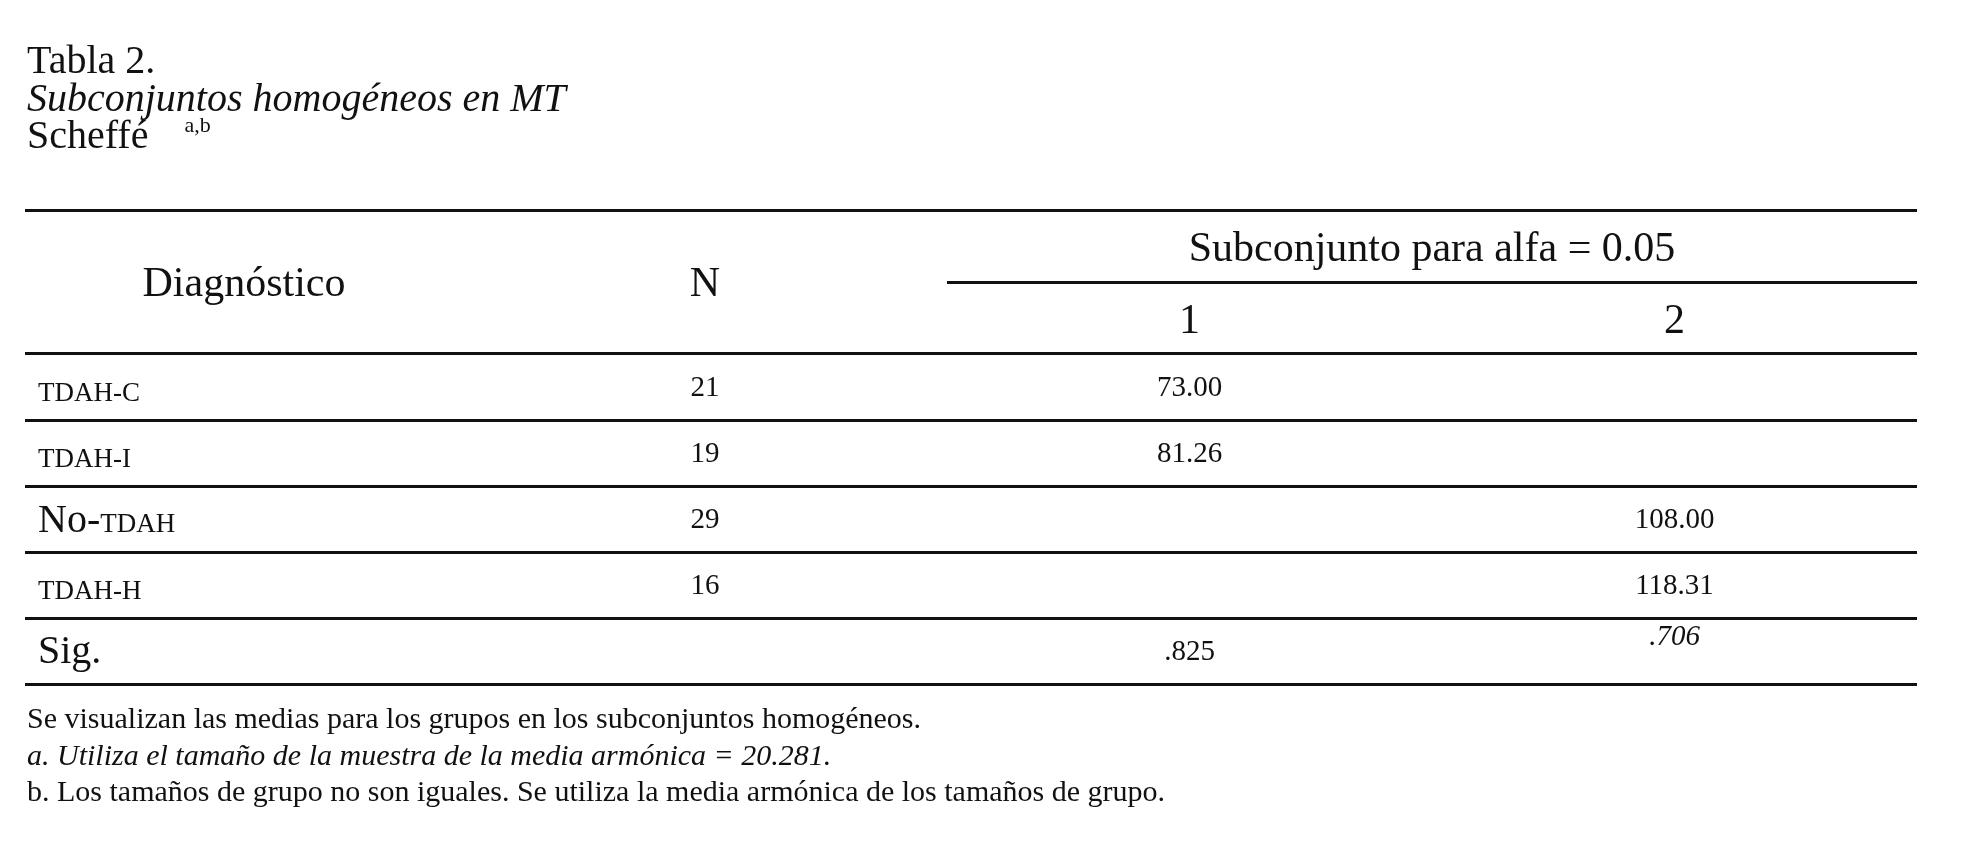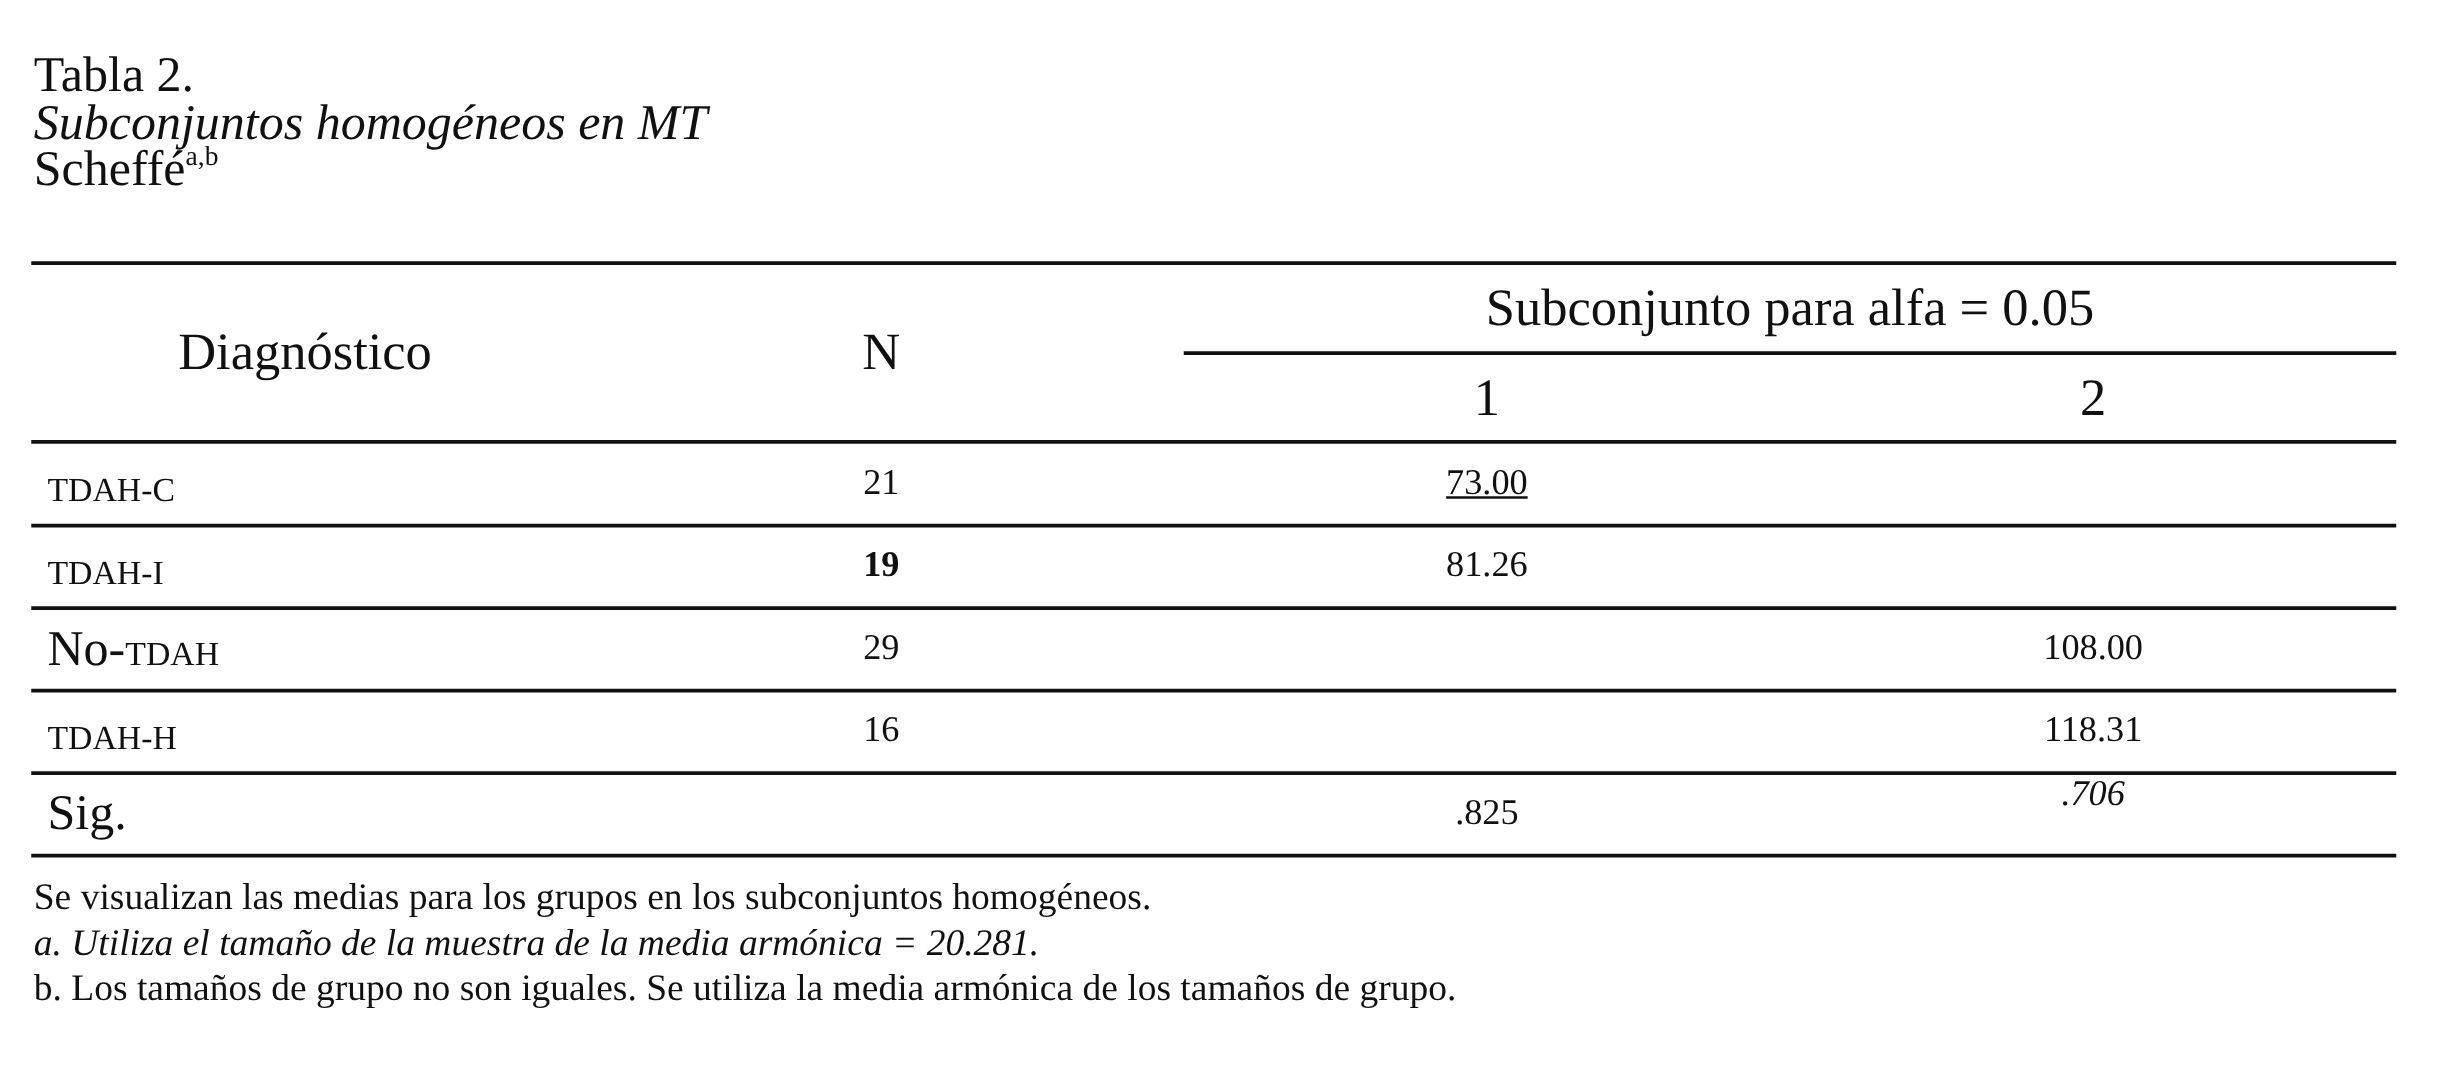--- a/index.html
+++ b/index.html
@@ -3,21 +3,21 @@
 <meta charset="utf-8">
 <style>
   html, body { margin:0; padding:0; background:#ffffff; }
   body { width:1961px; height:853px; position:relative; overflow:hidden;
          font-family:"Liberation Serif", "DejaVu Serif", serif; color:#111111; }
   .abs { position:absolute; white-space:nowrap; }
   .title-line { left:27px; font-size:40px; line-height:40px; }
   .t1 { top:40px; }
   .t2 { top:78px; font-style:italic; }
   .t3 { top:115px; }
-  .sup { font-size:22px; position:relative; top:-16px; }
+  .sup { font-size:22px; position:relative; top:-16px;margin-left:36px; }
   .rule { position:absolute; height:3px; background:#111111; }
   .cell { position:absolute; font-size:29px; line-height:40px; text-align:center; white-space:nowrap; }
   .hdr { font-size:42px; line-height:33px; }
   .lbl { position:absolute; left:38px; white-space:nowrap; line-height:40px; }
   .sc { font-size:27px; }
   .big { font-size:40px; }
   .fn { left:27px; font-size:30px; line-height:30px; }
 </style>
 </head>
 <body>
@@ -39,27 +39,27 @@
 
   <div class="cell hdr" style="left:25px; width:438px; top:266px;">Diagnóstico</div>
   <div class="cell hdr" style="left:463px; width:484px; top:266px;">N</div>
   <div class="cell hdr" style="left:947px; width:970px; top:231px;">Subconjunto para alfa = 0.05</div>
   <div class="cell hdr" style="left:947px; width:485px; top:303px;">1</div>
   <div class="cell hdr" style="left:1432px; width:485px; top:303px;">2</div>
 
   <div>
     <div class="lbl" style="top:368px;"><span class="big"></span><span class="sc">TDAH-C</span></div>
     <div class="cell" style="left:463px; width:484px; top:366px;">21</div>
-    <div class="cell" style="left:947px; width:485px; top:366px;text-decoration:underline;">73.00</div>
+    <div class="cell" style="left:947px; width:485px; top:366px;">73.00</div>
     <div class="cell" style="left:1432px; width:485px; top:366px;"></div>
   </div>
 
   <div>
     <div class="lbl" style="top:434px;"><span class="big"></span><span class="sc">TDAH-I</span></div>
-    <div class="cell" style="left:463px; width:484px; top:432px;font-weight:bold;">19</div>
+    <div class="cell" style="left:463px; width:484px; top:432px;">19</div>
     <div class="cell" style="left:947px; width:485px; top:432px;">81.26</div>
     <div class="cell" style="left:1432px; width:485px; top:432px;"></div>
   </div>
 
   <div>
     <div class="lbl" style="top:499px;"><span class="big">No-</span><span class="sc">TDAH</span></div>
     <div class="cell" style="left:463px; width:484px; top:498px;">29</div>
     <div class="cell" style="left:947px; width:485px; top:498px;"></div>
     <div class="cell" style="left:1432px; width:485px; top:498px;">108.00</div>
   </div>

